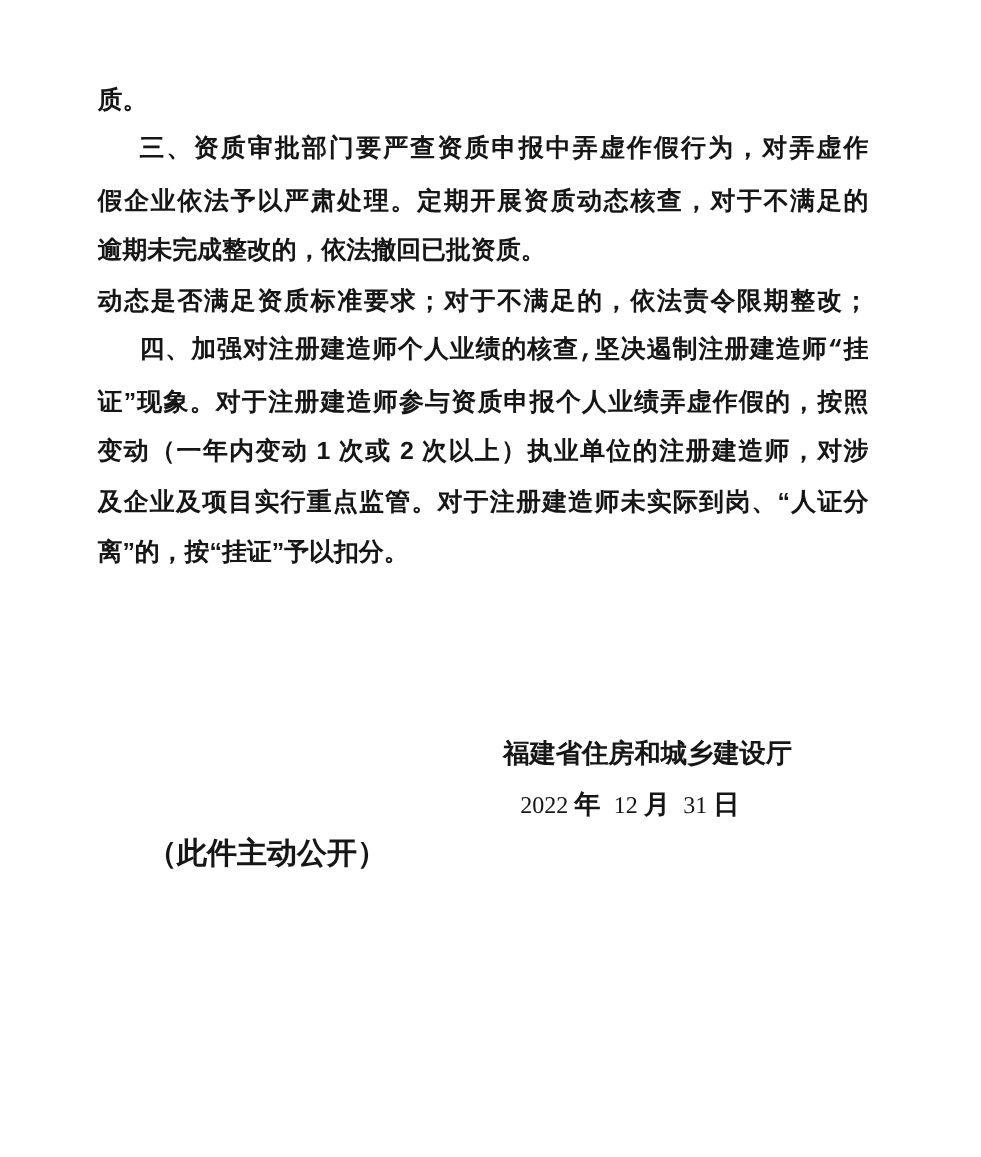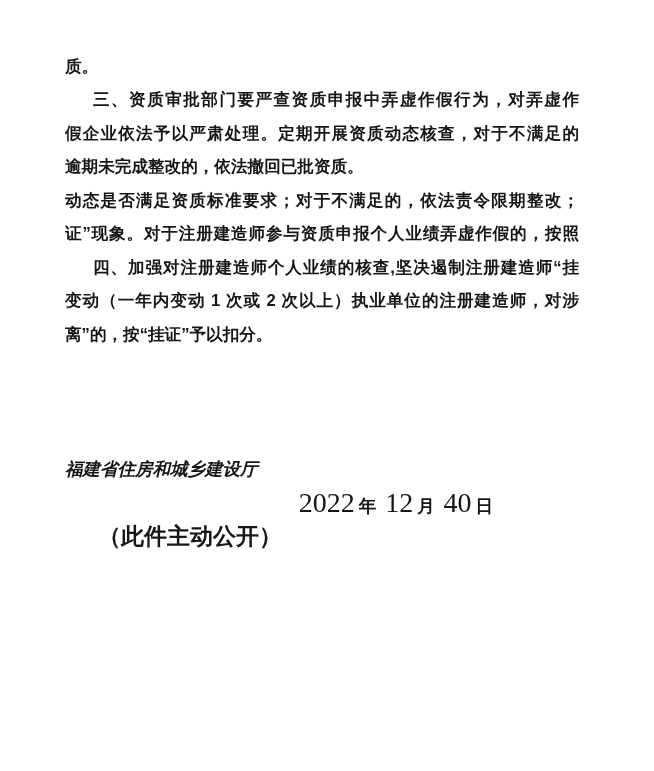--- a/index.html
+++ b/index.html
@@ -32,70 +32,72 @@
   }
   
   .jl {
     text-align: justify;
     text-align-last: justify;
     text-justify: inter-character;
   }
   
   .ind {
     padding-left: 28px;
+    font-family: Liberation Mono, monospace;
   }
   .spacer {
     height: 102px;
   }
   .sig {
     font-size: 17.5px;
+    text-align: right;
     padding-right: 51px;
-    font-style: italic;
   }
   .date {
     font-size: 17.5px;
     text-align: right;
     padding-right: 86px;
   }
   .date .num {
     font-family: "Liberation Serif", serif;
     font-weight: 400;
-    font-size: 28px;
+    font-size: 16px;
     margin: 0 4px;
   }
   .date .unit {
     font-weight: 700;
   }
   .note {
-    font-size: 23px;
+    font-size: 20px;
     padding-left: 33px;
   }
 </style>
 </head>
 <body>
 
 <div class="page">
 
   <div>
     <div class="line">质。</div>
     <div class="line jl ind">三、资质审批部门要严查资质申报中弄虚作假行为，对弄虚作</div>
     <div class="line jl">假企业依法予以严肃处理。定期开展资质动态核查，对于不满足的</div>
     <div class="line">逾期未完成整改的，依法撤回已批资质。</div>
     <div class="line jl">动态是否满足资质标准要求；对于不满足的，依法责令限期整改；</div>
+    <div class="line jl ind">四、加强对注册建造师个人业绩的核查,坚决遏制注册建造师“挂</div>
     <div class="line jl">证”现象。对于注册建造师参与资质申报个人业绩弄虚作假的，按照</div>
-    <div class="line jl ind">四、加强对注册建造师个人业绩的核查,坚决遏制注册建造师“挂</div>
     <div class="line jl">变动（一年内变动 1 次或 2 次以上）执业单位的注册建造师，对涉</div>
+    <div class="line jl">及企业及项目实行重点监管。对于注册建造师未实际到岗、“人证分</div>
     <div class="line">离”的，按“挂证”予以扣分。</div>
   </div>
 
   <div class="spacer"></div>
 
   <div class="line sig">福建省住房和城乡建设厅</div>
 
   <div class="line date">
     <span class="num">2022</span><span class="unit">年</span>
     <span class="num">12</span><span class="unit">月</span>
-    <span class="num">40</span><span class="unit">日</span>
+    <span class="num">31</span><span class="unit">日</span>
   </div>
 
   <div class="line note">（此件主动公开）</div>
 
 </div>
 
 </body></html>

